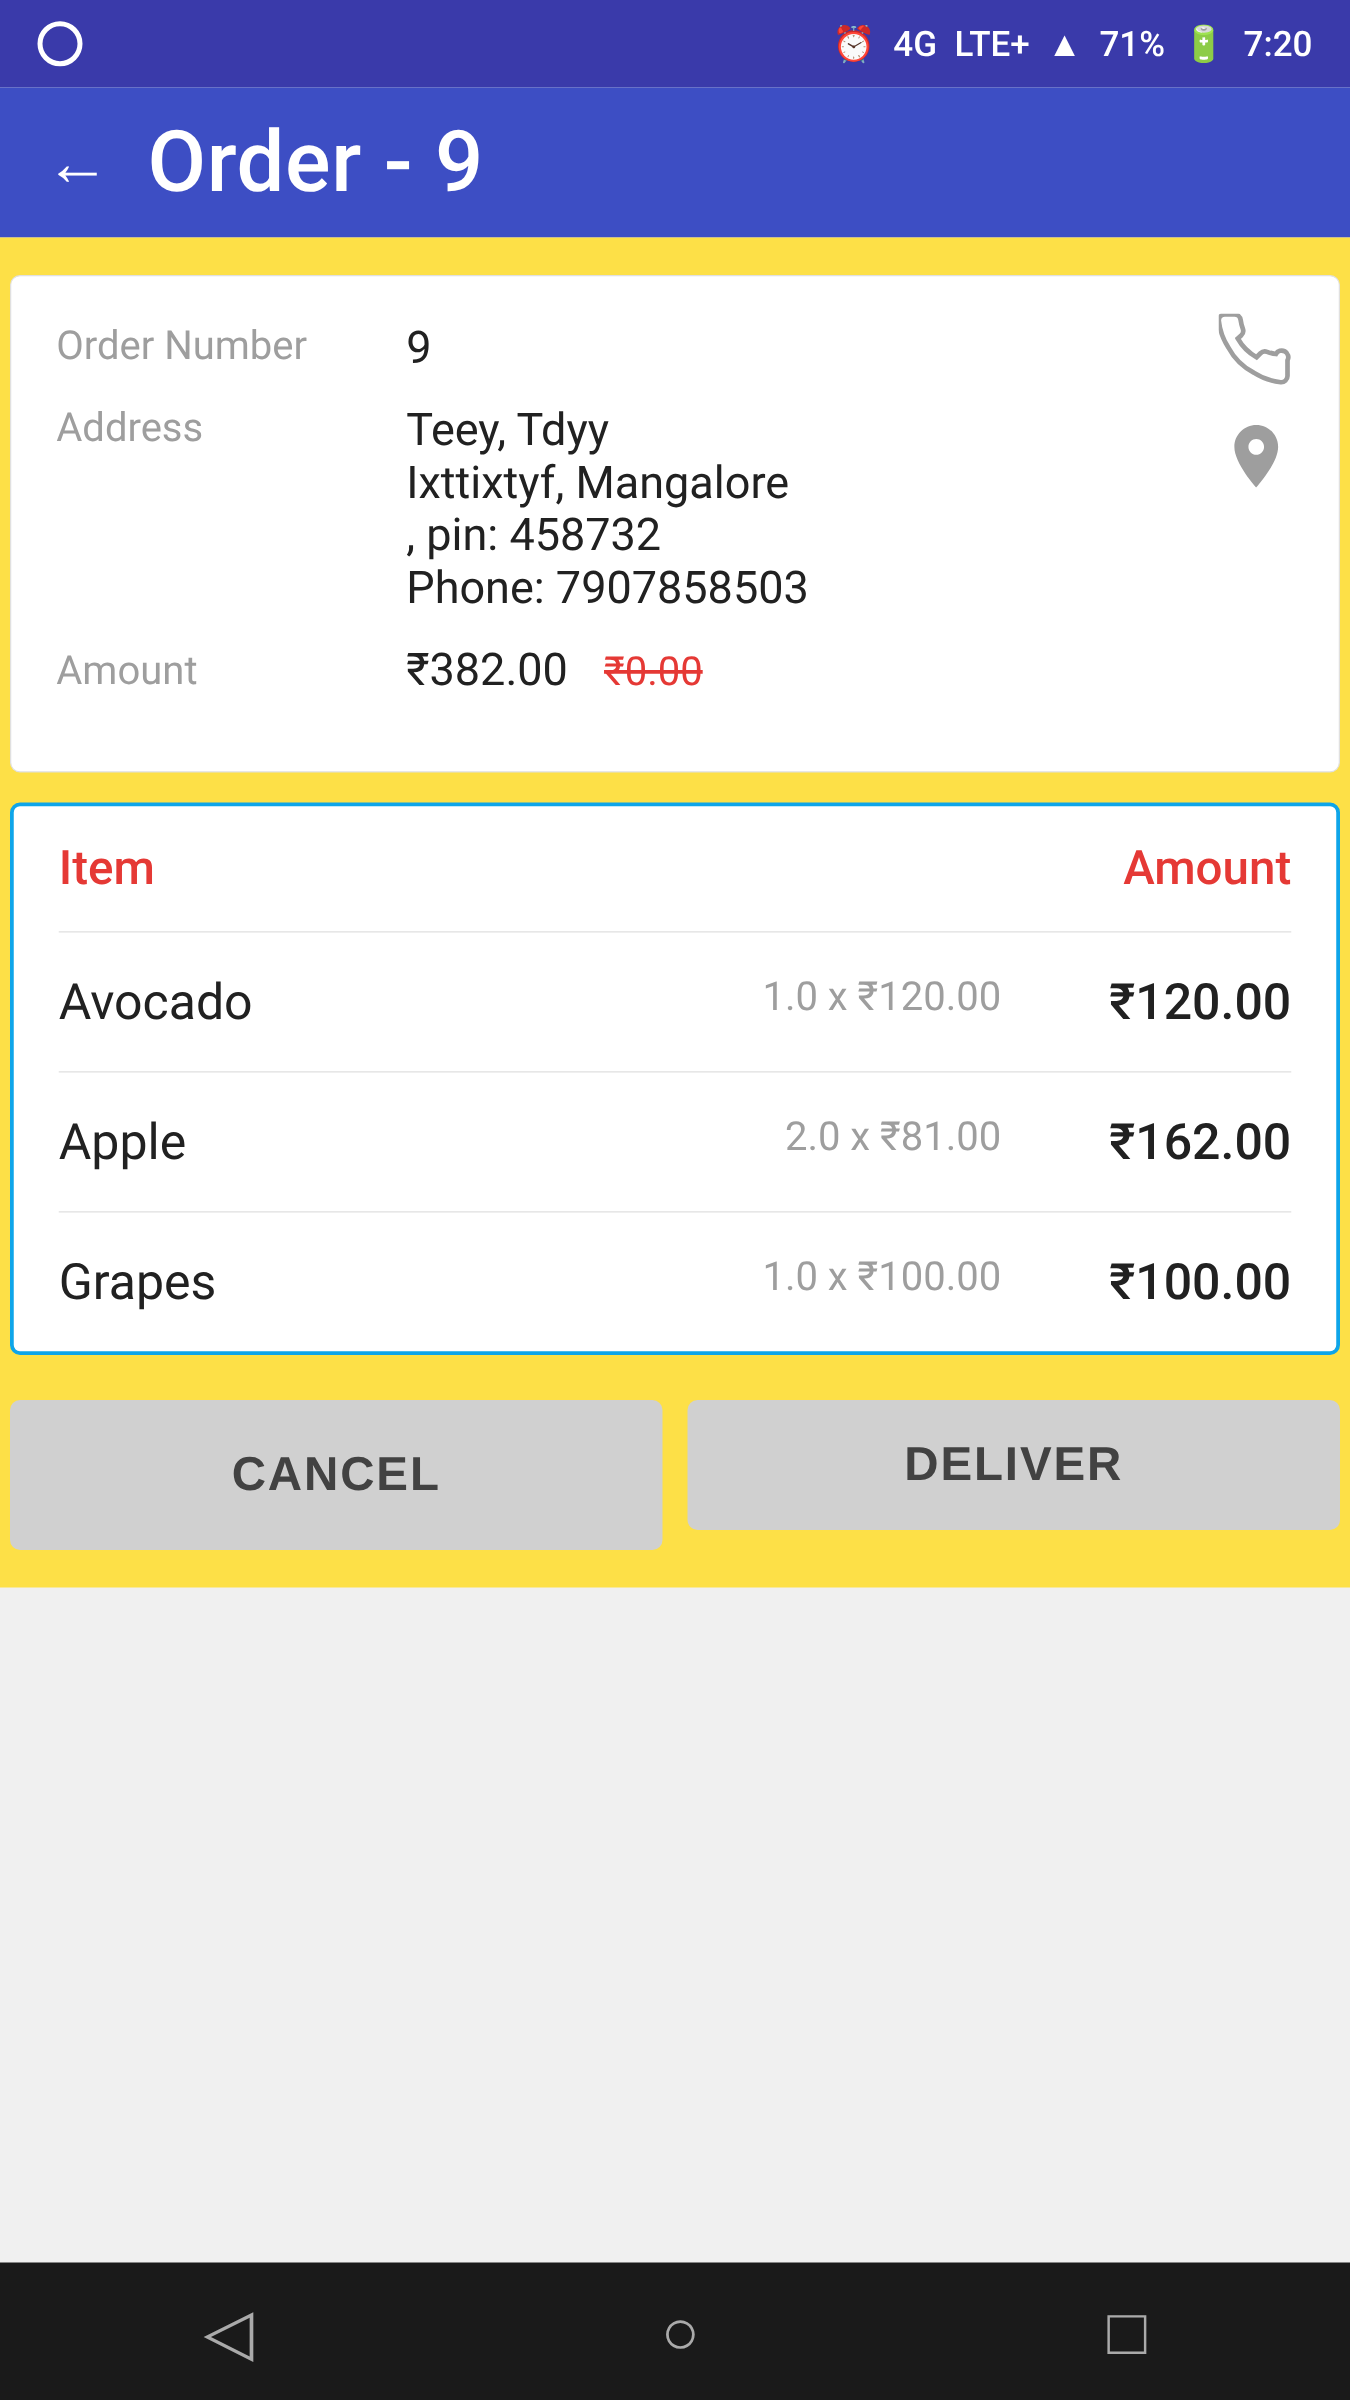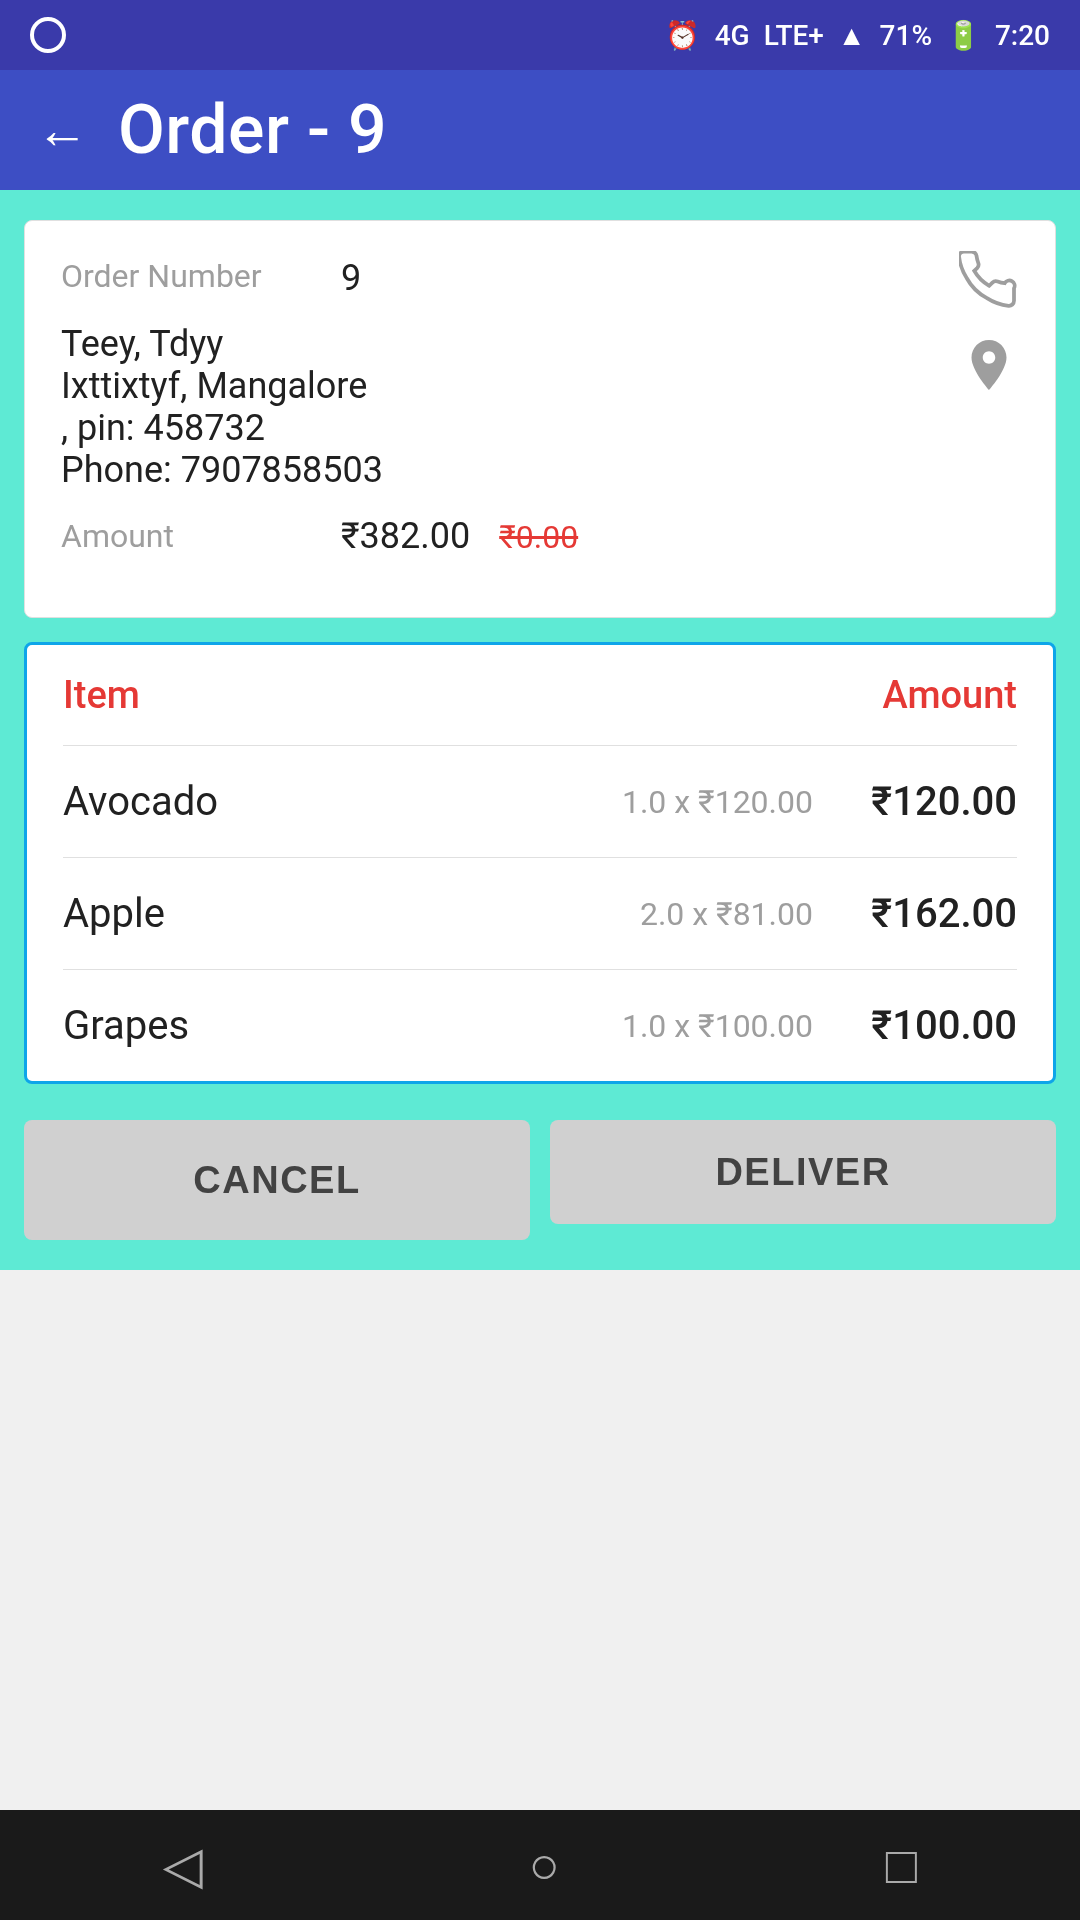--- a/index.html
+++ b/index.html
@@ -77,22 +77,22 @@
     .toolbar-title {
       color: white;
       font-size: 68px;
       font-weight: 500;
       letter-spacing: 0.5px;
     }
 
     
     .main-content {
       width: 100%;
-      padding: 30px 24px;
-      background-color: #5eead4;
+      padding: 30px 8px;
+      background-color: #fde047;
     }
 
     
     .order-card {
       background: white;
       border-radius: 8px;
       border: 1px solid #e0e0e0;
       padding: 36px 36px 36px 36px;
       margin-bottom: 24px;
       position: relative;
@@ -197,22 +197,21 @@
     }
 
     .item-name {
       color: #212121;
       font-size: 40px;
       font-weight: 400;
     }
 
     .item-right {
       display: flex;
-      align-items: center;
-      gap: 4px;
+      gap: 32px;
     }
 
     .item-qty-price {
       color: #9e9e9e;
       font-size: 32px;
     }
 
     .item-total {
       color: #212121;
       font-size: 40px;
@@ -300,20 +299,21 @@
 
 <div class="main-content">
 
   <div class="order-card">
     <div class="order-info-row">
       <div class="order-label">Order Number</div>
       <div class="order-value">9</div>
     </div>
 
     <div class="order-info-row">
+      <div class="order-label">Address</div>
       <div class="order-value">
         <div>Teey, Tdyy</div>
         <div>Ixttixtyf, Mangalore</div>
         <div>, pin: 458732</div>
         <div>Phone: 7907858503</div>
       </div>
     </div>
 
     <div class="order-info-row amount-row">
       <div class="order-label">Amount</div>

